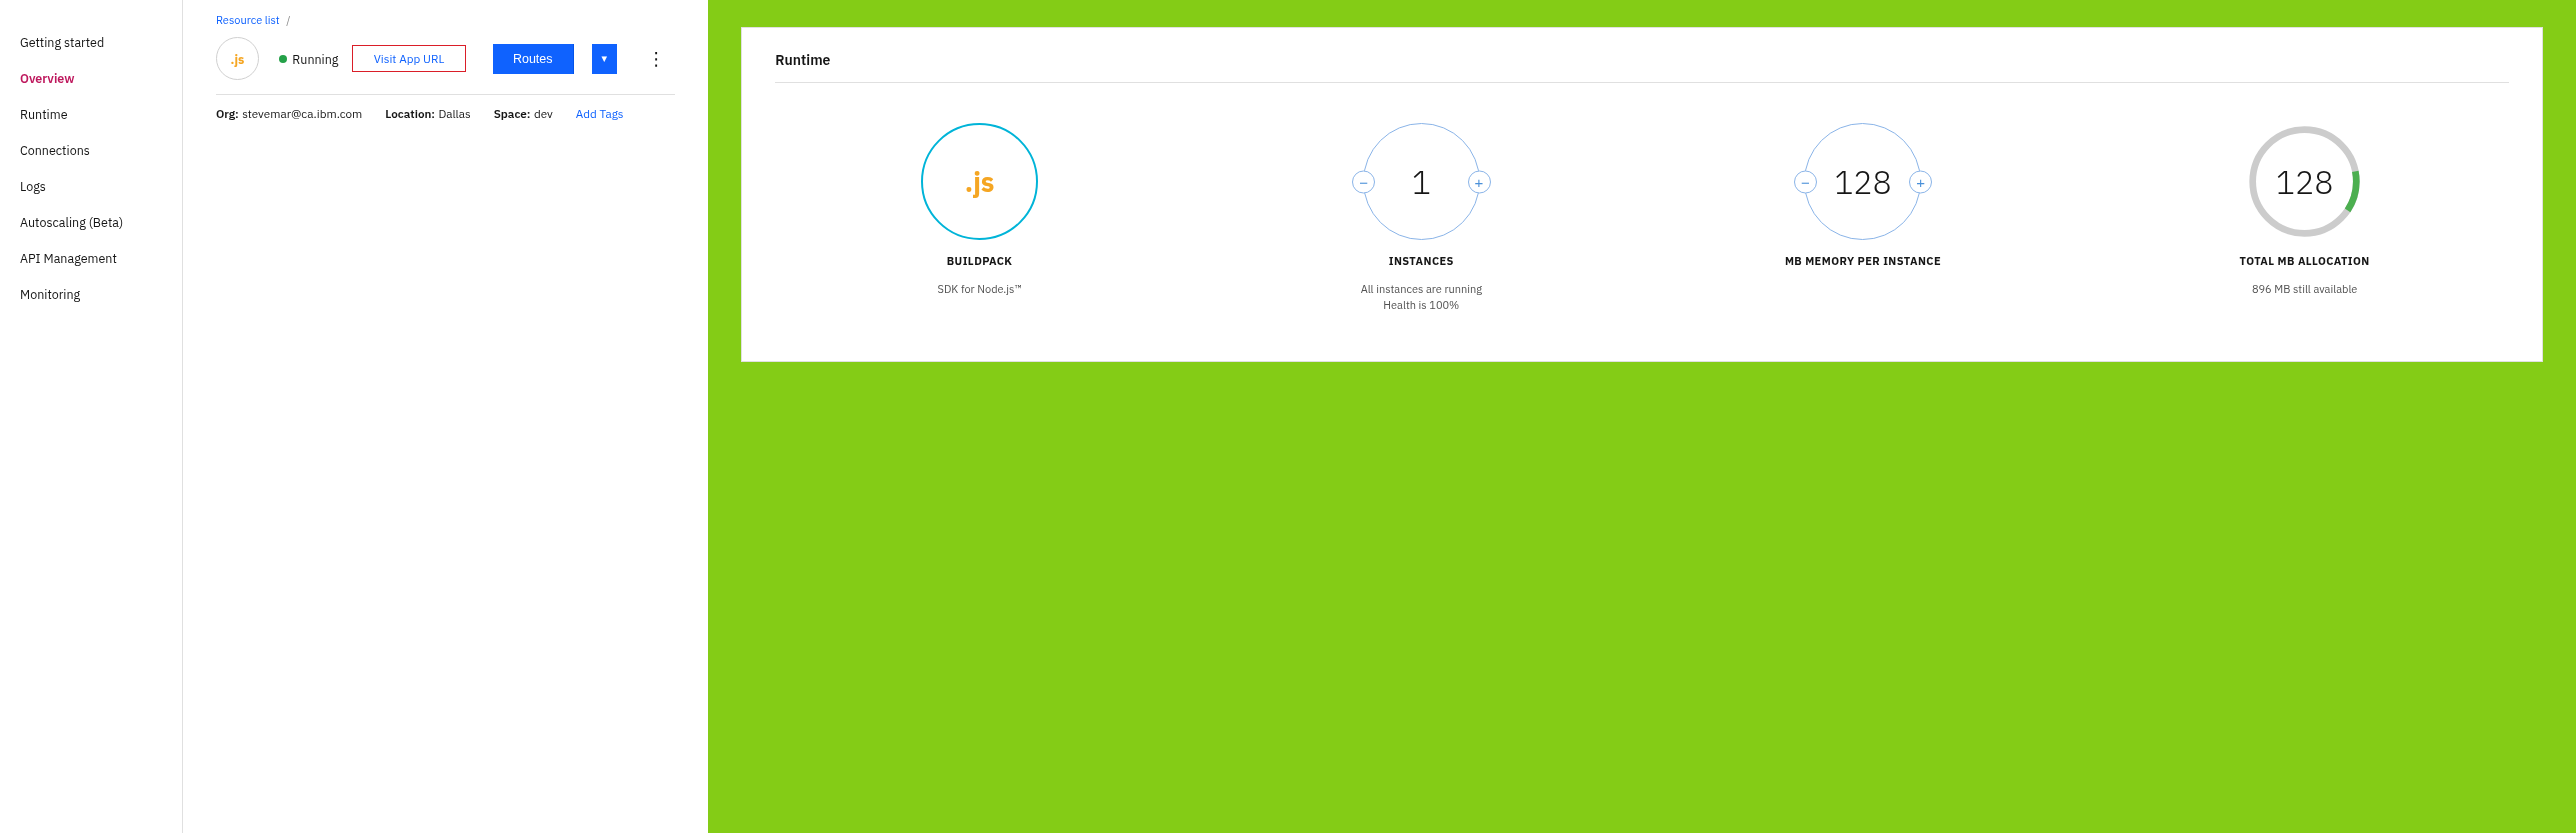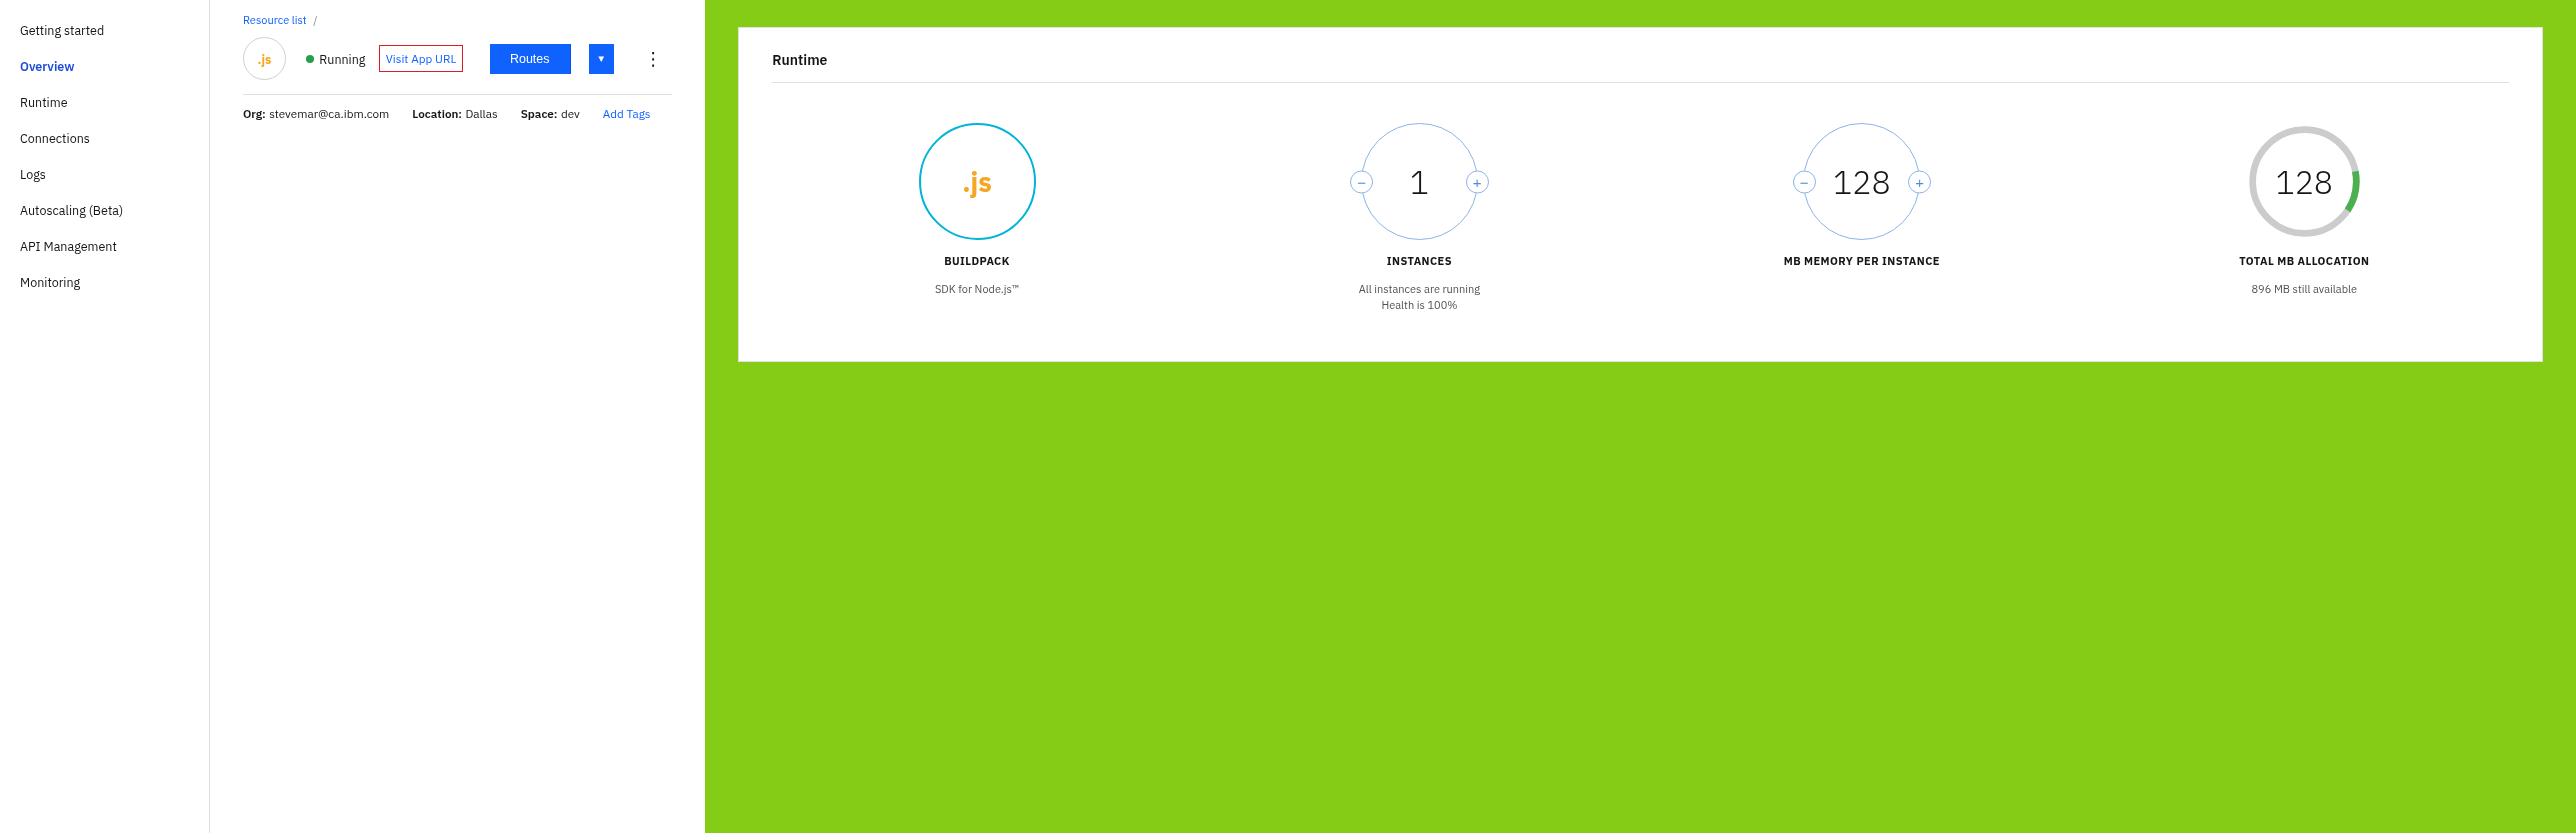--- a/index.html
+++ b/index.html
@@ -9,35 +9,35 @@
       color: #161616;
       font-size: 11.7px;
     }
     .app-layout {
       display: flex;
       height: 834px;
       width: 2576px;
     }
     
     .sidebar {
-      width: 210px;
+      width: 183px;
       background: #fff;
       border-right: 0.8px solid #e0e0e0;
-      padding: 12px 0;
+      padding: 24px 0;
       flex-shrink: 0;
     }
     .sidebar-item {
       padding: 10px 20px;
       cursor: pointer;
       font-size: 12.5px;
       color: #161616;
       white-space: nowrap;
     }
     .sidebar-item.active {
-      color: #1d4ed8;
+      color: #be185d;
       font-weight: 600;
     }
     
     .main-content {
       flex: 1;
       display: flex;
       flex-direction: row;
       background: #84cc16;
       overflow: hidden;
     }
@@ -95,21 +95,21 @@
       width: 8.3px;
       height: 8.3px;
       border-radius: 50%;
       background: #24a148;
       flex-shrink: 0;
     }
     .visit-app-btn {
       border: 1.7px solid #da1e28;
       color: #0f62fe;
       background: transparent;
-      padding: 5px 6px;
+      padding: 5px 21px;
       font-size: 11.7px;
       cursor: pointer;
       text-decoration: none;
       display: inline-flex;
       align-items: center;
     }
     .header-spacer { flex: 1; }
     .routes-btn-group {
       display: flex;
       align-items: center;

